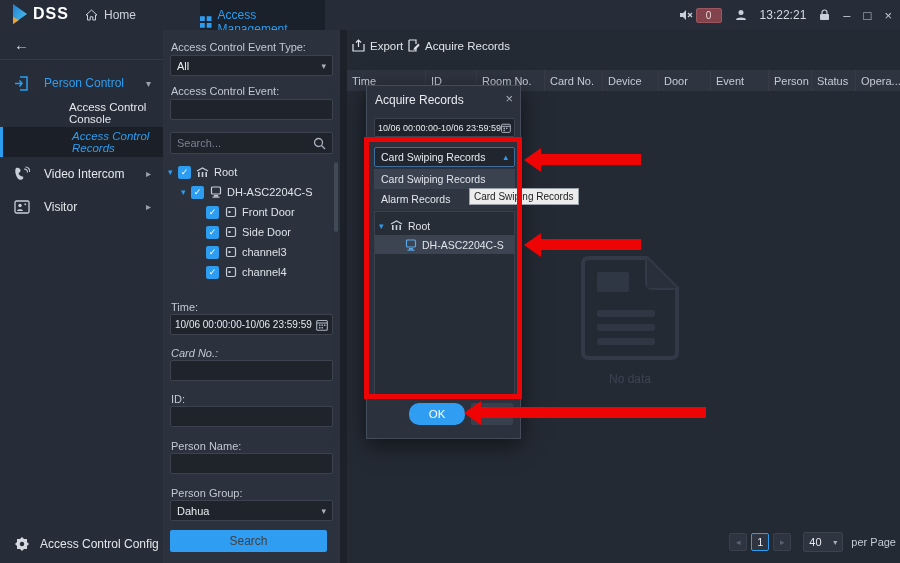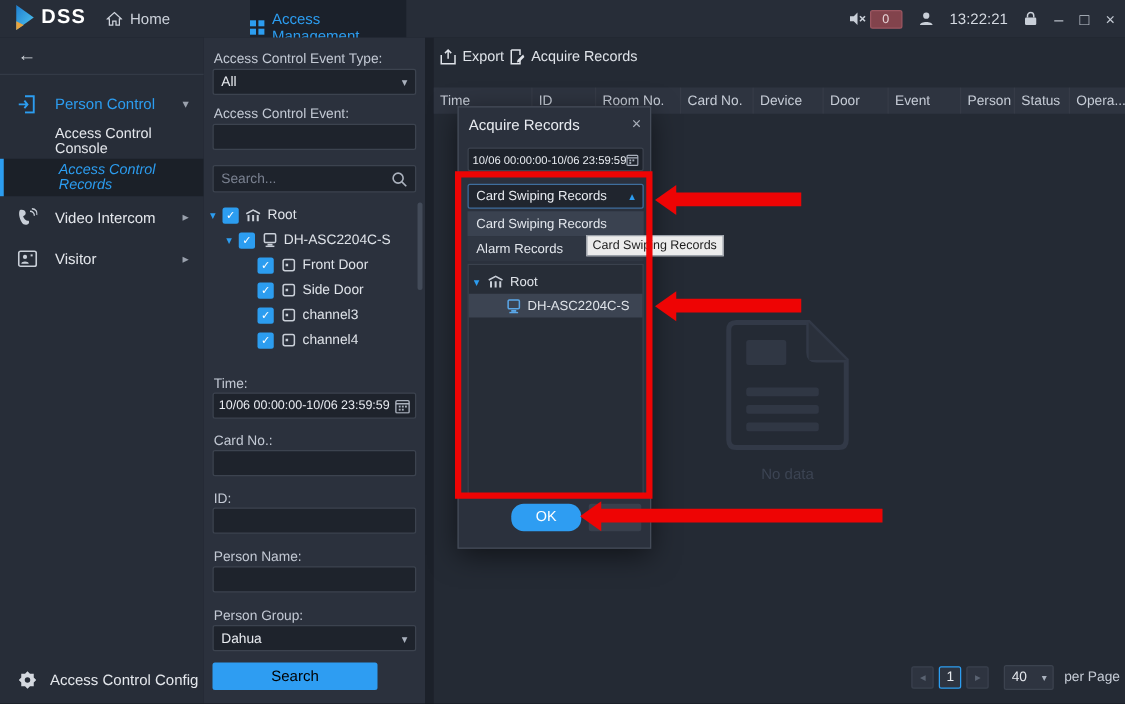--- a/index.html
+++ b/index.html
@@ -19,34 +19,34 @@
   .clock { font-size:12px; color:#d5dae2; }
   .winbtn { color:#c3c9d3; font-size:13px; line-height:1; }
 
   
   .sidebar { position:absolute; left:0; top:30px; width:163px; height:533px; background:#272d38; }
   .sb-back { position:absolute; left:0; top:0; width:163px; height:30px; border-bottom:1px solid #333a46; display:flex; align-items:center; padding-left:14px; color:#d6dae0; font-size:15px; }
   .sb-item { position:absolute; left:0; width:163px; display:flex; align-items:center; font-size:12px; color:#e4e7ec; }
   .sb-ico { position:absolute; left:13px; width:18px; display:flex; justify-content:center; }
   .sb-label { position:absolute; left:44px; }
   .sb-chev { position:absolute; right:12px; color:#9aa1ad; font-size:10px; }
-  .sb-sub { padding-left:44px;align-items:center; }
+  .sb-sub { padding-left:69px;align-items:center; }
   .sb-selected { background:#1b2028; border-left:3px solid #2c9df0; }
   .sb-selected .sb-label-sub { color:#2c9df0; }
   .sb-blue { color:#2c9df0; }
   .sb-footer { position:absolute; left:0; bottom:6px; width:163px; height:26px; display:flex; align-items:center; font-size:12px; color:#e4e7ec; }
 
   
   .fpanel { position:absolute; left:163px; top:30px; width:177px; height:533px; background:#2b313d; }
   .flabel { position:absolute; left:8px; font-size:11px; color:#c3c9d4; }
   .fbox { position:absolute; left:7px; width:163px; height:21px; background:#1e232c; border:1px solid #3c434f; border-radius:2px; display:flex; align-items:center; padding:0 6px; font-size:11px; color:#e8ebf0; }
   .fbox .caret { margin-left:auto; color:#aab1bd; font-size:9px; }
   .fsearch input { flex:1; background:transparent; border:none; outline:none; color:#e8ebf0; font-size:11px; font-family:"Liberation Sans",sans-serif; width:120px; }
   .fsearch input::placeholder { color:#7a8190; }
-  .fbtn { position:absolute; left:7px; width:132px; height:22px; background:#2e9df2; border-radius:2px; display:flex; align-items:center; justify-content:center; font-size:12px; color:#000000; }
+  .fbtn { position:absolute; left:7px; width:157px; height:22px; background:#2e9df2; border-radius:2px; display:flex; align-items:center; justify-content:center; font-size:12px; color:#404040; }
 
   
   .tree-row { position:absolute; height:20px; display:flex; align-items:center; font-size:11px; color:#dfe3e9; }
   .t-arrow { color:#2c9df0; font-size:9px; width:10px; }
   .cbox { width:13px; height:13px; background:#2c9df0; border-radius:2px; color:#fff; font-size:9px; display:flex; align-items:center; justify-content:center; margin-right:4px; }
   .t-ico { width:15px; display:flex; justify-content:center; margin-right:4px; }
   .scrollthumb { position:absolute; right:2px; top:132px; width:4px; height:70px; background:#434b59; border-radius:2px; }
 
   
   .main { position:absolute; left:347px; top:30px; width:553px; height:533px; background:#242a34; }
@@ -296,21 +296,21 @@
         <rect x="0.7" y="1.5" width="10.6" height="9.8" rx="1" fill="none" stroke="#aab1bd" stroke-width="1.1"></rect>
         <path d="M0.7 4 H11.3" stroke="#aab1bd" stroke-width="1.1"></path>
         <rect x="3" y="5.5" width="1.5" height="1.5" fill="#aab1bd"></rect>
           <rect x="5.5" y="5.5" width="1.5" height="1.5" fill="#aab1bd"></rect>
           <rect x="8" y="5.5" width="1.5" height="1.5" fill="#aab1bd"></rect>
         <rect x="3" y="8" width="1.5" height="1.5" fill="#aab1bd"></rect>
           <rect x="5.5" y="8" width="1.5" height="1.5" fill="#aab1bd"></rect>
       </svg>
     </div>
 
-    <div class="flabel" style="top:317px;">Card No.:</div>
+    <div class="flabel" style="top:317px;font-style:italic;">Card No.:</div>
     <div class="fbox" style="top:330px;">
       <span></span>
     </div>
 
     <div class="flabel" style="top:363px;">ID:</div>
     <div class="fbox" style="top:376px;">
       <span></span>
     </div>
 
     <div class="flabel" style="top:410px;">Person Name:</div>

